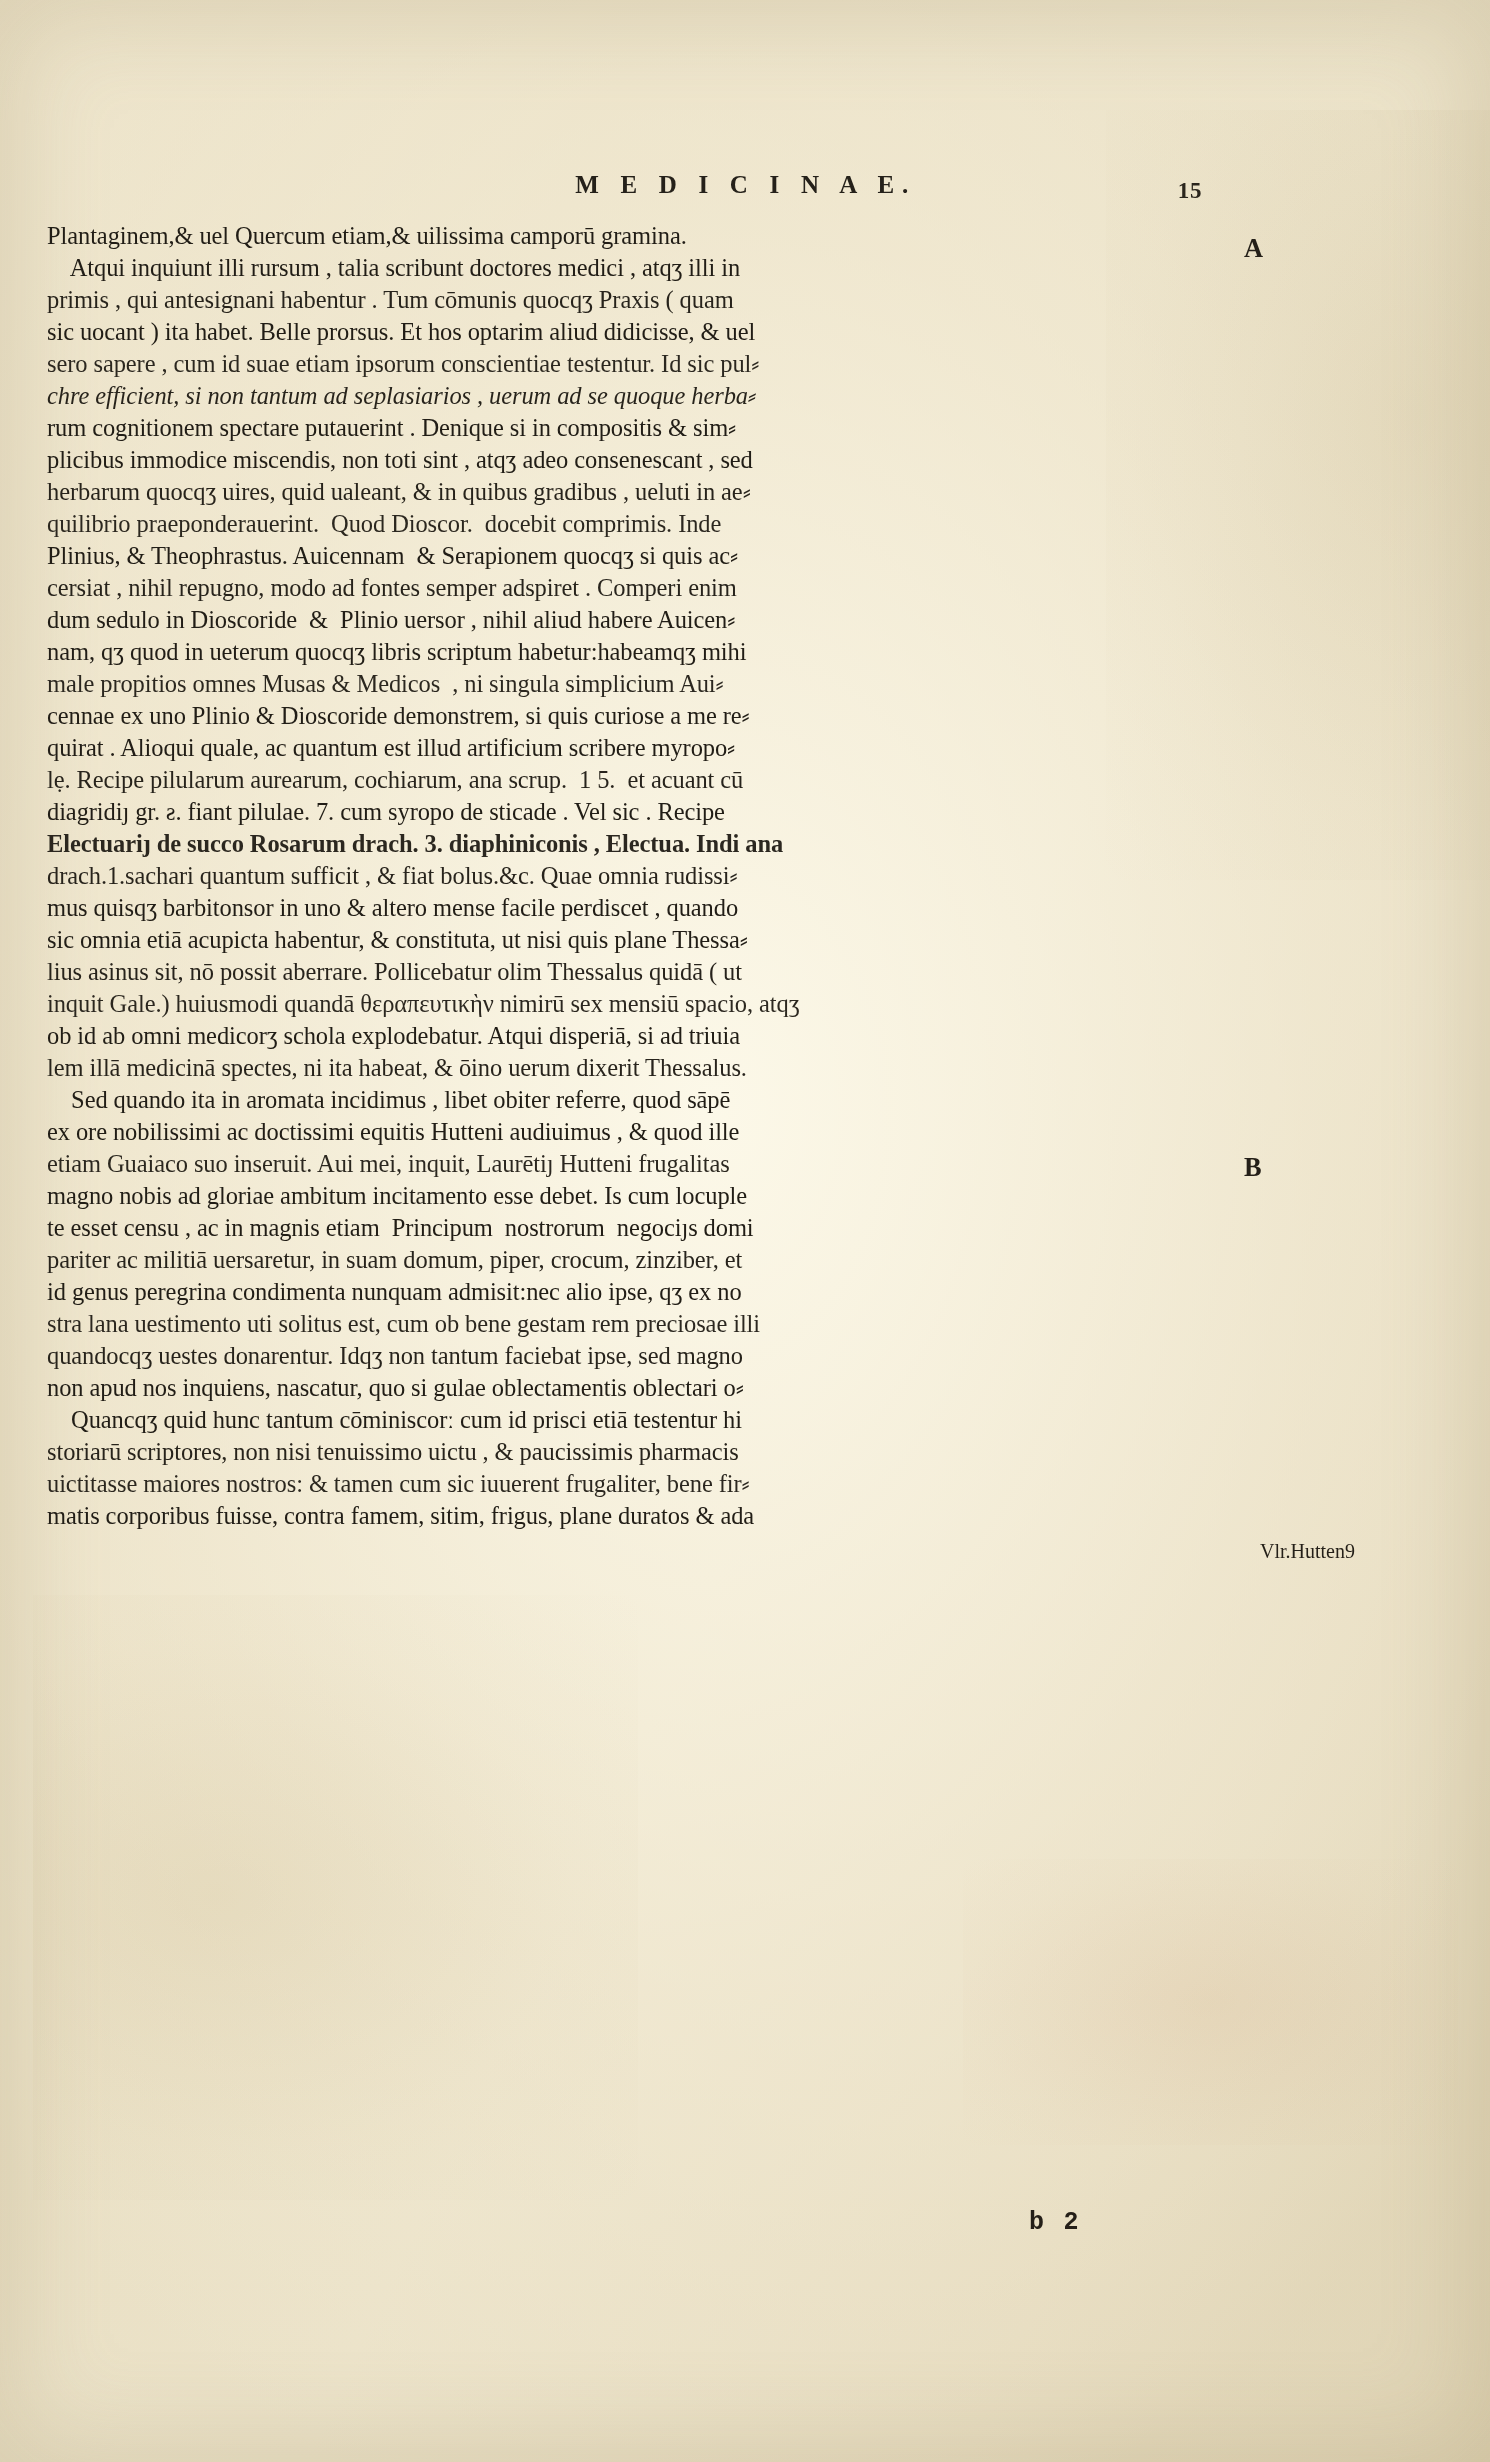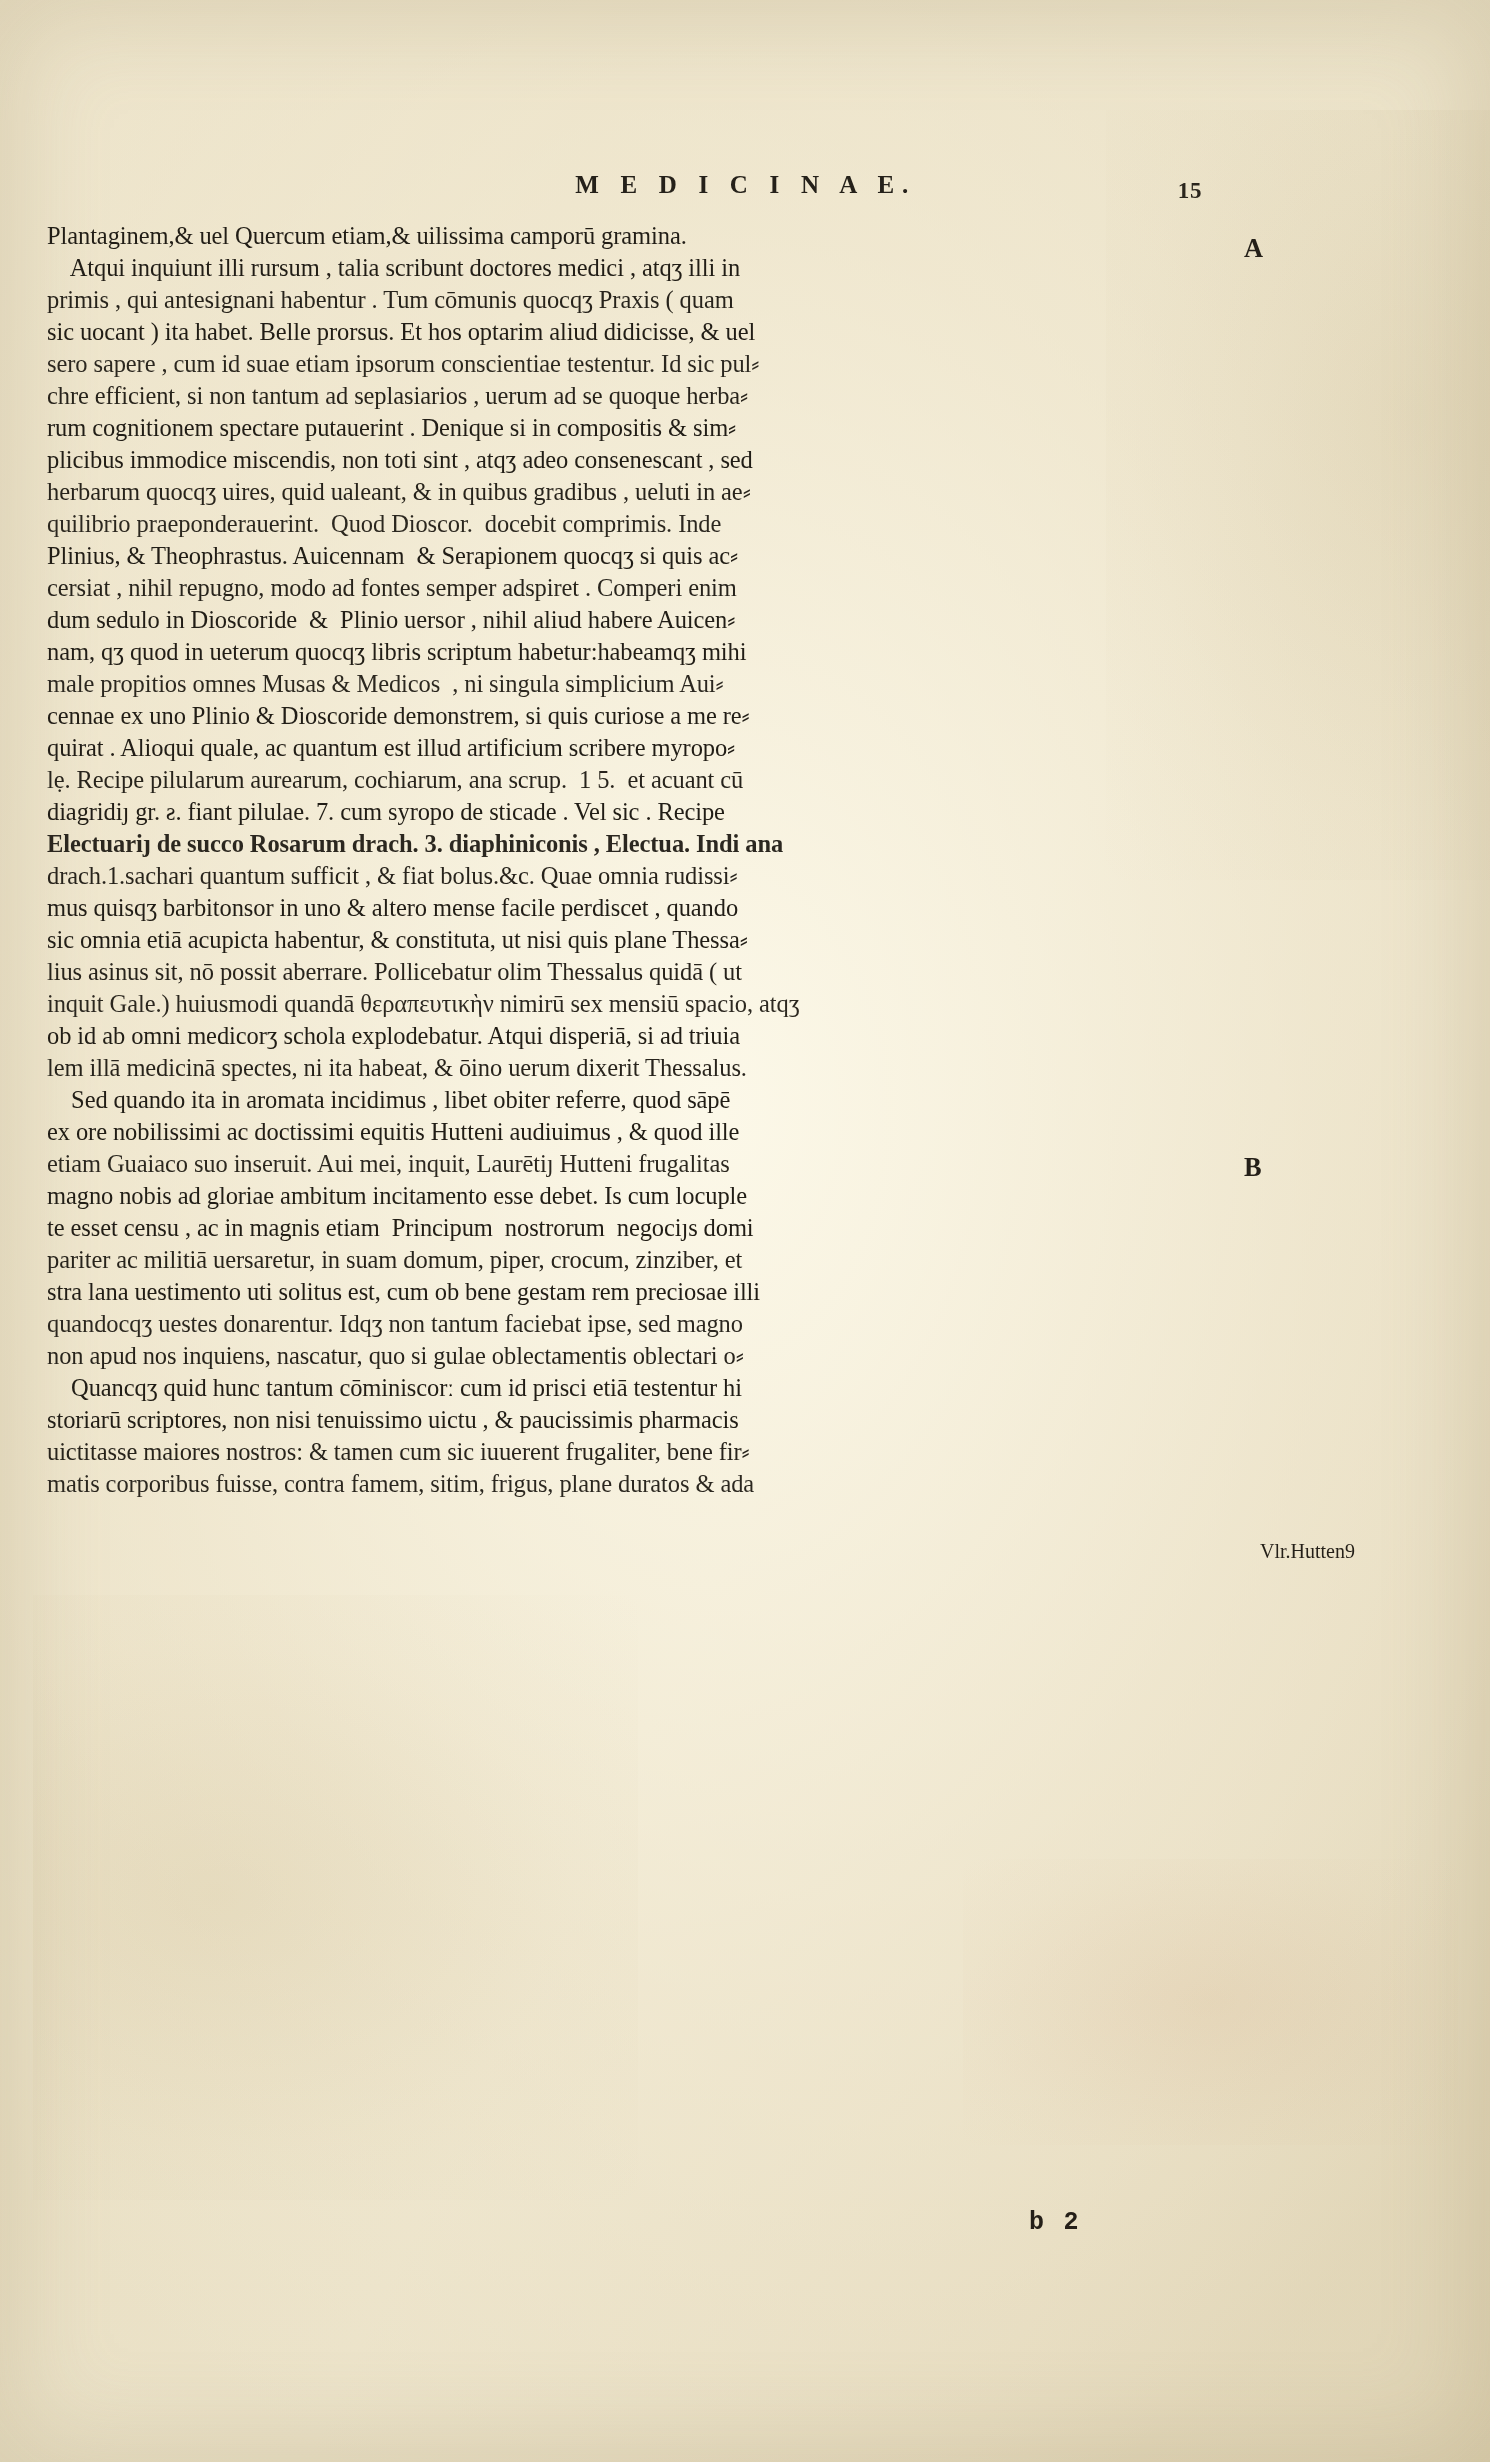--- a/index.html
+++ b/index.html
@@ -152,21 +152,21 @@
   <div class="marg marg-a">A</div>
   <div class="marg marg-b">B</div>
   <div class="marg-note">Vlr.Hutten9</div>
 
   <div class="textblock">
     <span class="line" style="transform: scaleX(1);">Plantaginem,&amp; uel Quercum etiam,&amp; uilissima camporū gramina.</span>
     <span class="line" style="transform: scaleX(1);">    Atqui inquiunt illi rursum , talia scribunt doctores medici , atqʒ illi in</span>
     <span class="line" style="transform: scaleX(1);">primis , qui antesignani habentur . Tum cōmunis quocqʒ Praxis ( quam</span>
     <span class="line" style="transform: scaleX(1);">sic uocant ) ita habet. Belle prorsus. Et hos optarim aliud didicisse, &amp; uel</span>
     <span class="line" style="transform: scaleX(1);">sero sapere , cum id suae etiam ipsorum conscientiae testentur. Id sic pul⸗</span>
-    <span class="line" style="transform: scaleX(1);">chre efficient, si non tantum ad seplasiarios , uerum ad se quoque herba⸗</span>
+    <span class="line" style="transform: scaleX(1); font-style: italic;">chre efficient, si non tantum ad seplasiarios , uerum ad se quoque herba⸗</span>
     <span class="line" style="transform: scaleX(1);">rum cognitionem spectare putauerint . Denique si in compositis &amp; sim⸗</span>
     <span class="line" style="transform: scaleX(1);">plicibus immodice miscendis, non toti sint , atqʒ adeo consenescant , sed</span>
     <span class="line" style="transform: scaleX(1);">herbarum quocqʒ uires, quid ualeant, &amp; in quibus gradibus , ueluti in ae⸗</span>
     <span class="line" style="transform: scaleX(1);">quilibrio praeponderauerint.  Quod Dioscor.  docebit comprimis. Inde</span>
     <span class="line" style="transform: scaleX(1);">Plinius, &amp; Theophrastus. Auicennam  &amp; Serapionem quocqʒ si quis ac⸗</span>
     <span class="line" style="transform: scaleX(1);">cersiat , nihil repugno, modo ad fontes semper adspiret . Comperi enim</span>
     <span class="line" style="transform: scaleX(1);">dum sedulo in Dioscoride  &amp;  Plinio uersor , nihil aliud habere Auicen⸗</span>
     <span class="line" style="transform: scaleX(1);">nam, qʒ quod in ueterum quocqʒ libris scriptum habetur:habeamqʒ mihi</span>
     <span class="line" style="transform: scaleX(1);">male propitios omnes Musas &amp; Medicos  , ni singula simplicium Aui⸗</span>
     <span class="line" style="transform: scaleX(1);">cennae ex uno Plinio &amp; Dioscoride demonstrem, si quis curiose a me re⸗</span>
@@ -180,20 +180,21 @@
     <span class="line" style="transform: scaleX(1);">lius asinus sit, nō possit aberrare. Pollicebatur olim Thessalus quidā ( ut</span>
     <span class="line" style="transform: scaleX(1);">inquit Gale.) huiusmodi quandā θεραπευτικὴν nimirū sex mensiū spacio, atqʒ</span>
     <span class="line" style="transform: scaleX(1);">ob id ab omni medicorʒ schola explodebatur. Atqui disperiā, si ad triuia</span>
     <span class="line" style="transform: scaleX(1);">lem illā medicinā spectes, ni ita habeat, &amp; ōino uerum dixerit Thessalus.</span>
     <span class="line" style="transform: scaleX(1);">    Sed quando ita in aromata incidimus , libet obiter referre, quod sāpē</span>
     <span class="line" style="transform: scaleX(1);">ex ore nobilissimi ac doctissimi equitis Hutteni audiuimus , &amp; quod ille</span>
     <span class="line" style="transform: scaleX(1);">etiam Guaiaco suo inseruit. Aui mei, inquit, Laurētiȷ Hutteni frugalitas</span>
     <span class="line" style="transform: scaleX(1);">magno nobis ad gloriae ambitum incitamento esse debet. Is cum locuple</span>
     <span class="line" style="transform: scaleX(1);">te esset censu , ac in magnis etiam  Principum  nostrorum  negociȷs domi</span>
     <span class="line" style="transform: scaleX(1);">pariter ac militiā uersaretur, in suam domum, piper, crocum, zinziber, et</span>
+    <span class="line" style="transform: scaleX(1);">id genus peregrina condimenta nunquam admisit:nec alio ipse, qʒ ex no</span>
     <span class="line" style="transform: scaleX(1);">stra lana uestimento uti solitus est, cum ob bene gestam rem preciosae illi</span>
     <span class="line" style="transform: scaleX(1);">quandocqʒ uestes donarentur. Idqʒ non tantum faciebat ipse, sed magno</span>
     <span class="line" style="transform: scaleX(1);">non apud nos inquiens, nascatur, quo si gulae oblectamentis oblectari o⸗</span>
     <span class="line" style="transform: scaleX(1);">    Quancqʒ quid hunc tantum cōminiscorː cum id prisci etiā testentur hi</span>
     <span class="line" style="transform: scaleX(1);">storiarū scriptores, non nisi tenuissimo uictu , &amp; paucissimis pharmacis</span>
     <span class="line" style="transform: scaleX(1);">uictitasse maiores nostros: &amp; tamen cum sic iuuerent frugaliter, bene fir⸗</span>
     <span class="line" style="transform: scaleX(1);">matis corporibus fuisse, contra famem, sitim, frigus, plane duratos &amp; ada</span>
   </div>
 
   <div class="signature">b  2</div>

